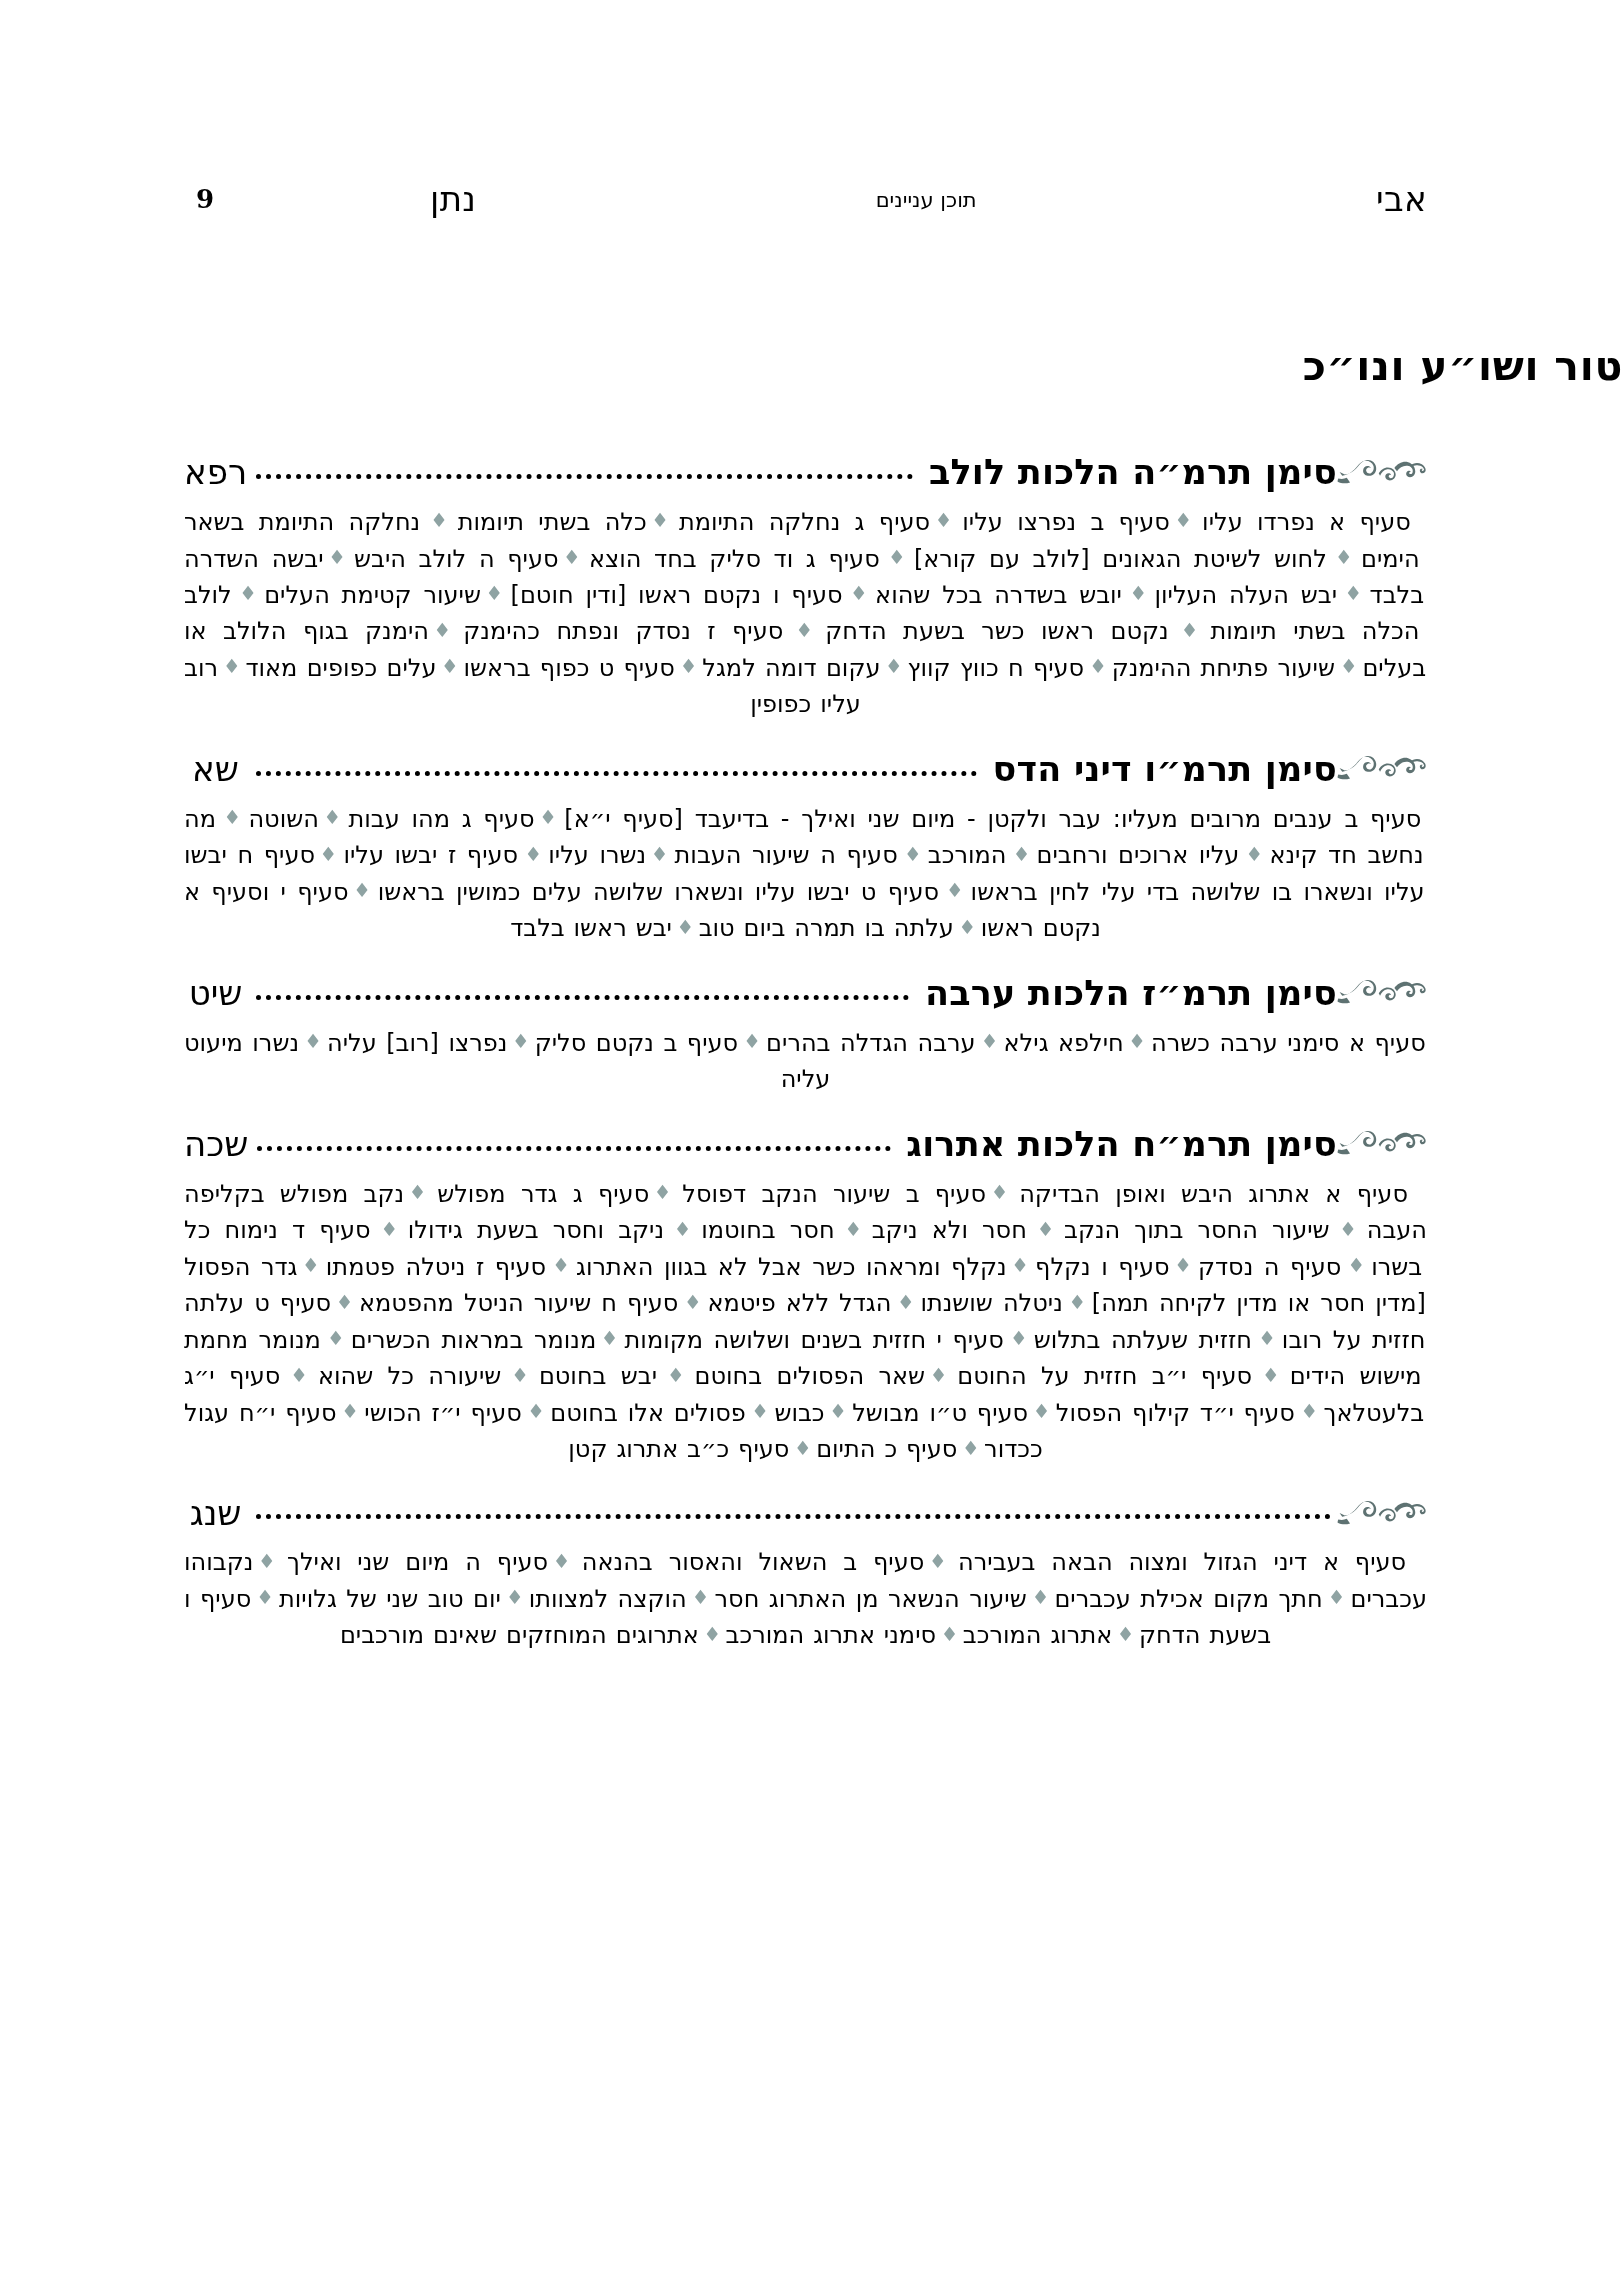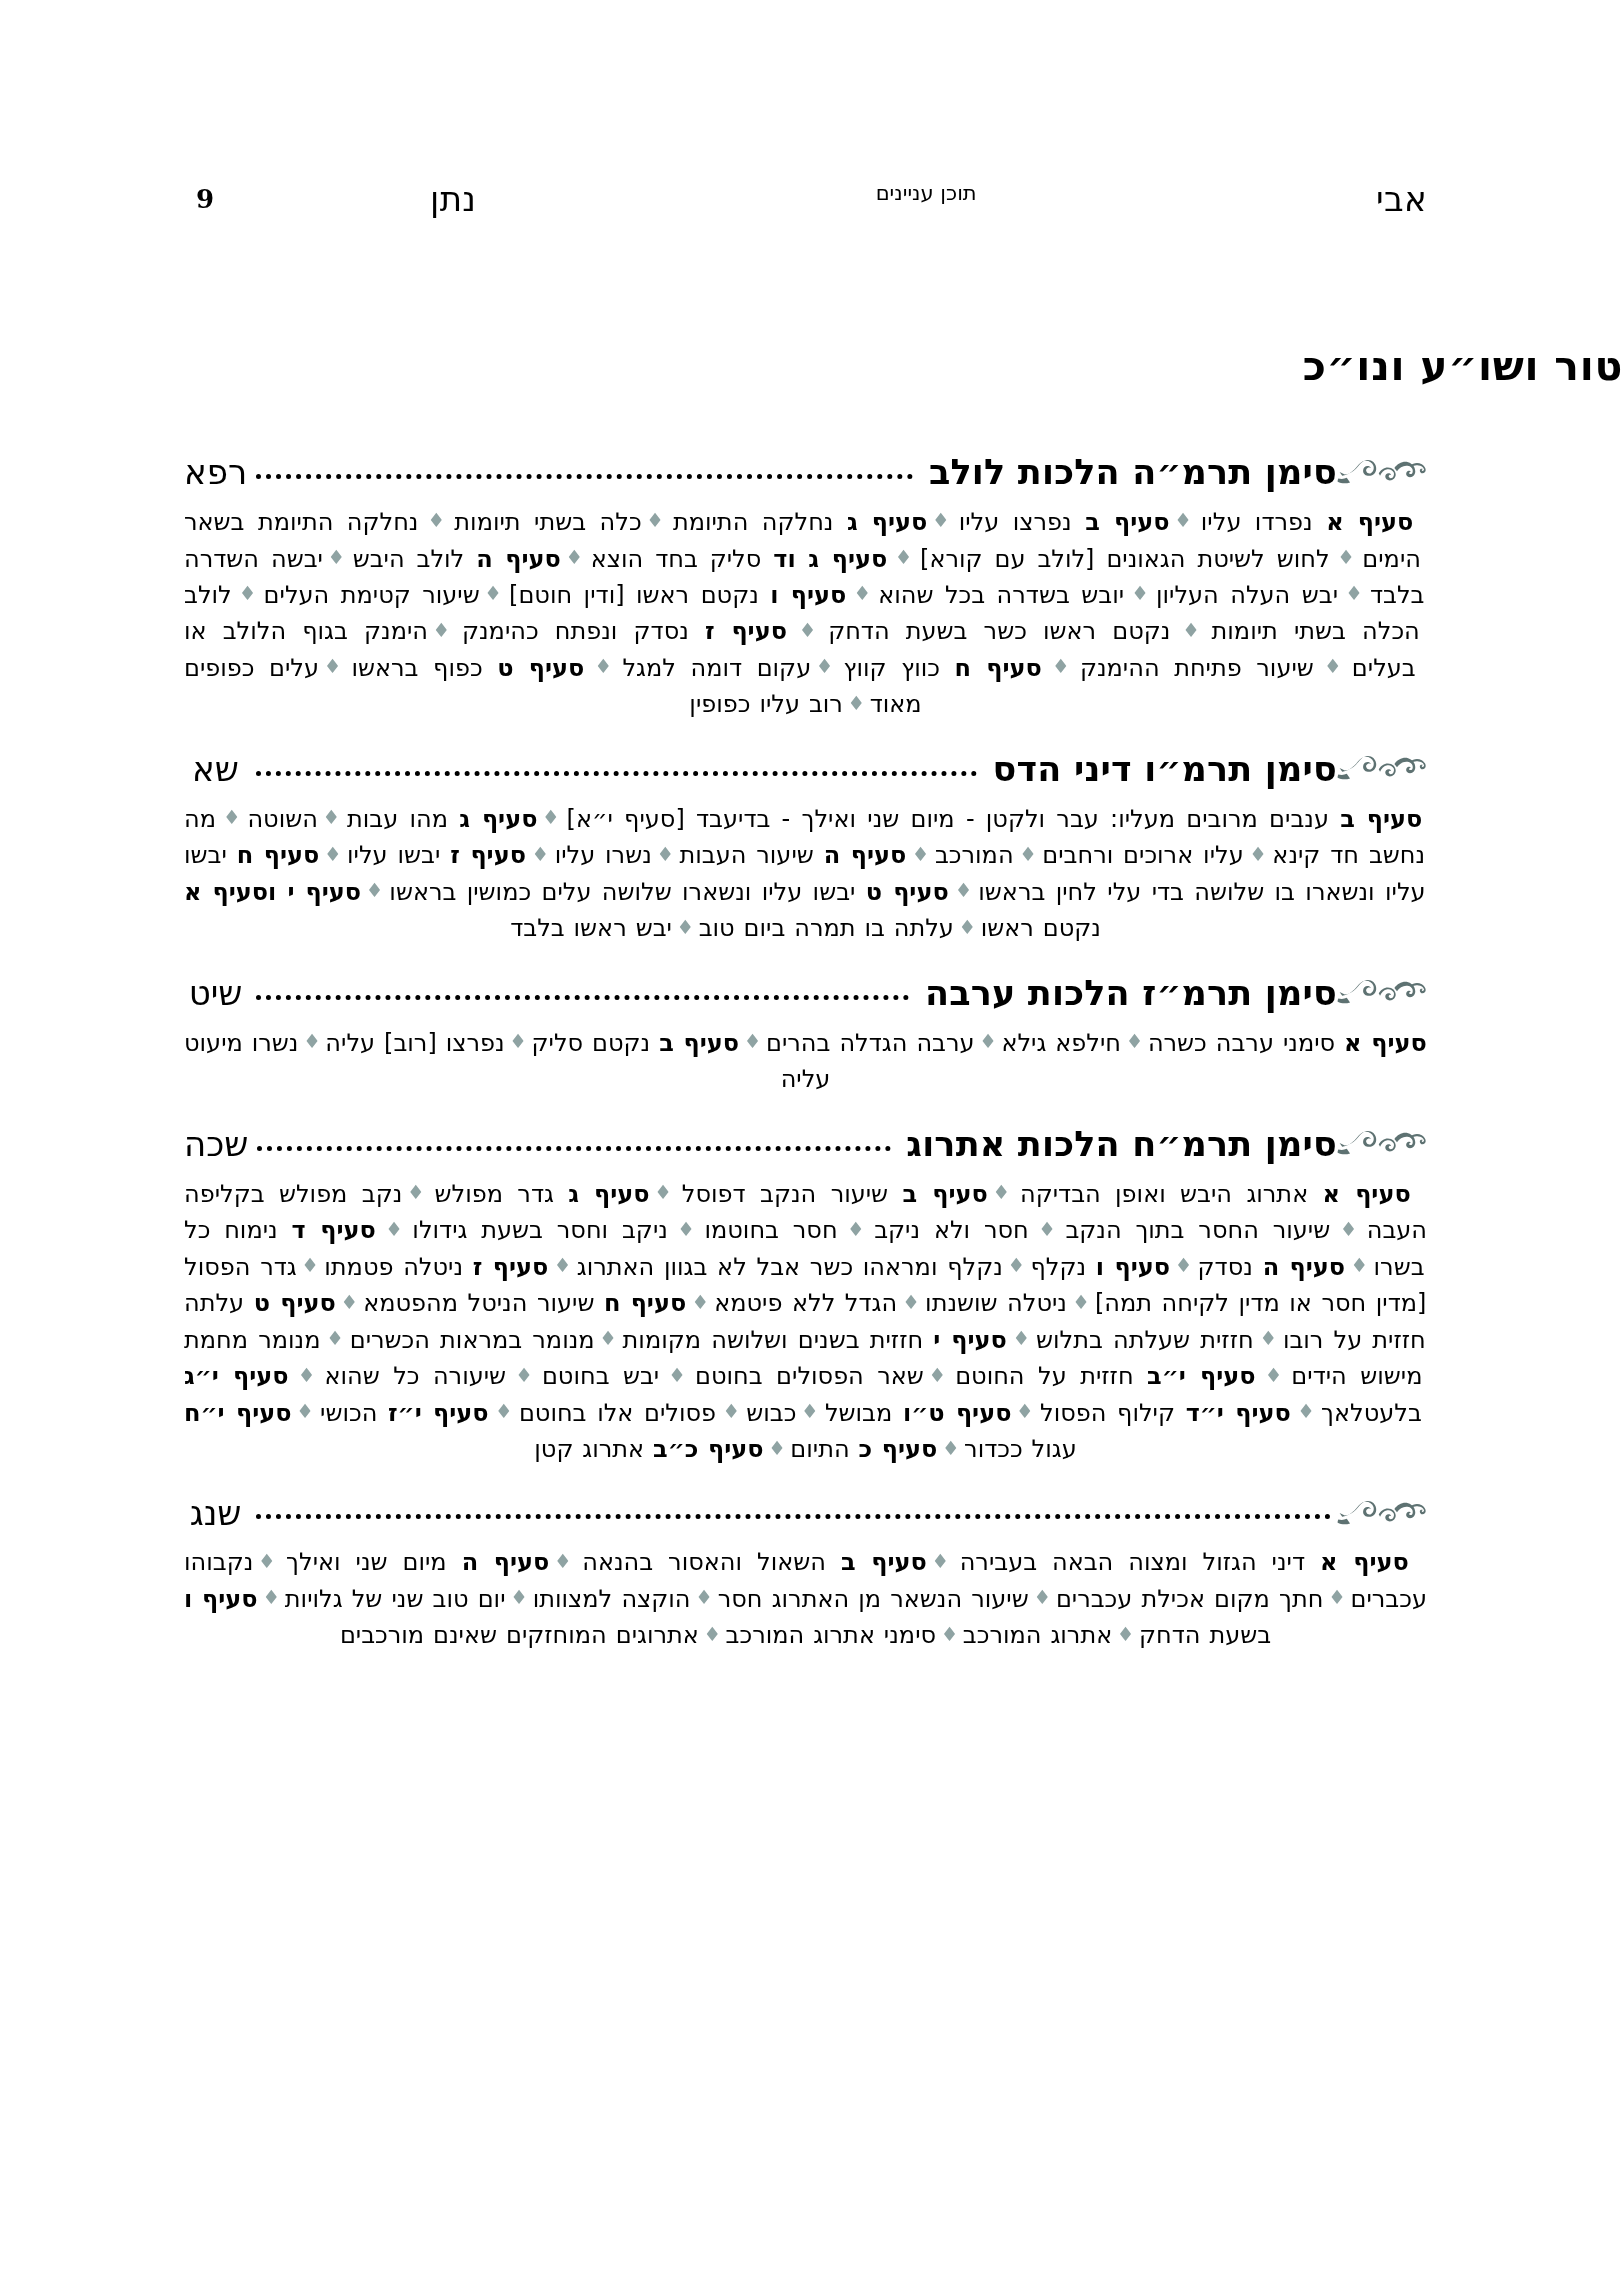--- a/index.html
+++ b/index.html
@@ -41,21 +41,21 @@
     font-weight: 400;
     letter-spacing: 0.3px;
     line-height: 1;
     white-space: nowrap;
   }
   .rh-center {
     font-size: 21px;
     font-weight: 400;
     line-height: 1;
     white-space: nowrap;
-    margin-top: 1px;
+    margin-top: 8px;
   }
   .rh-leftwrap {
     display: flex;
     flex-direction: row;
     align-items: flex-start;
     gap: 216px;
     direction: rtl;
   }
   .rh-folio {
     font-family: "DejaVu Serif", "Liberation Serif", serif;
@@ -139,21 +139,21 @@
   
   .entry-body {
     margin-top: 11.8px;
     font-size: 24px;
     line-height: 1.52;
     text-align: justify;
     text-align-last: center;
     direction: rtl;
     word-spacing: 1.3px;
   }
-  .entry-body b { font-weight: 700; }
+  .entry-body b { font-weight: 400; }
   .sep {
     color: #8fa3a3;
     font-size: 19.6px;
     padding: 0 4.6px;
     position: relative;
     top: -2.6px;
   }
 </style>
 </head>
 <body>

